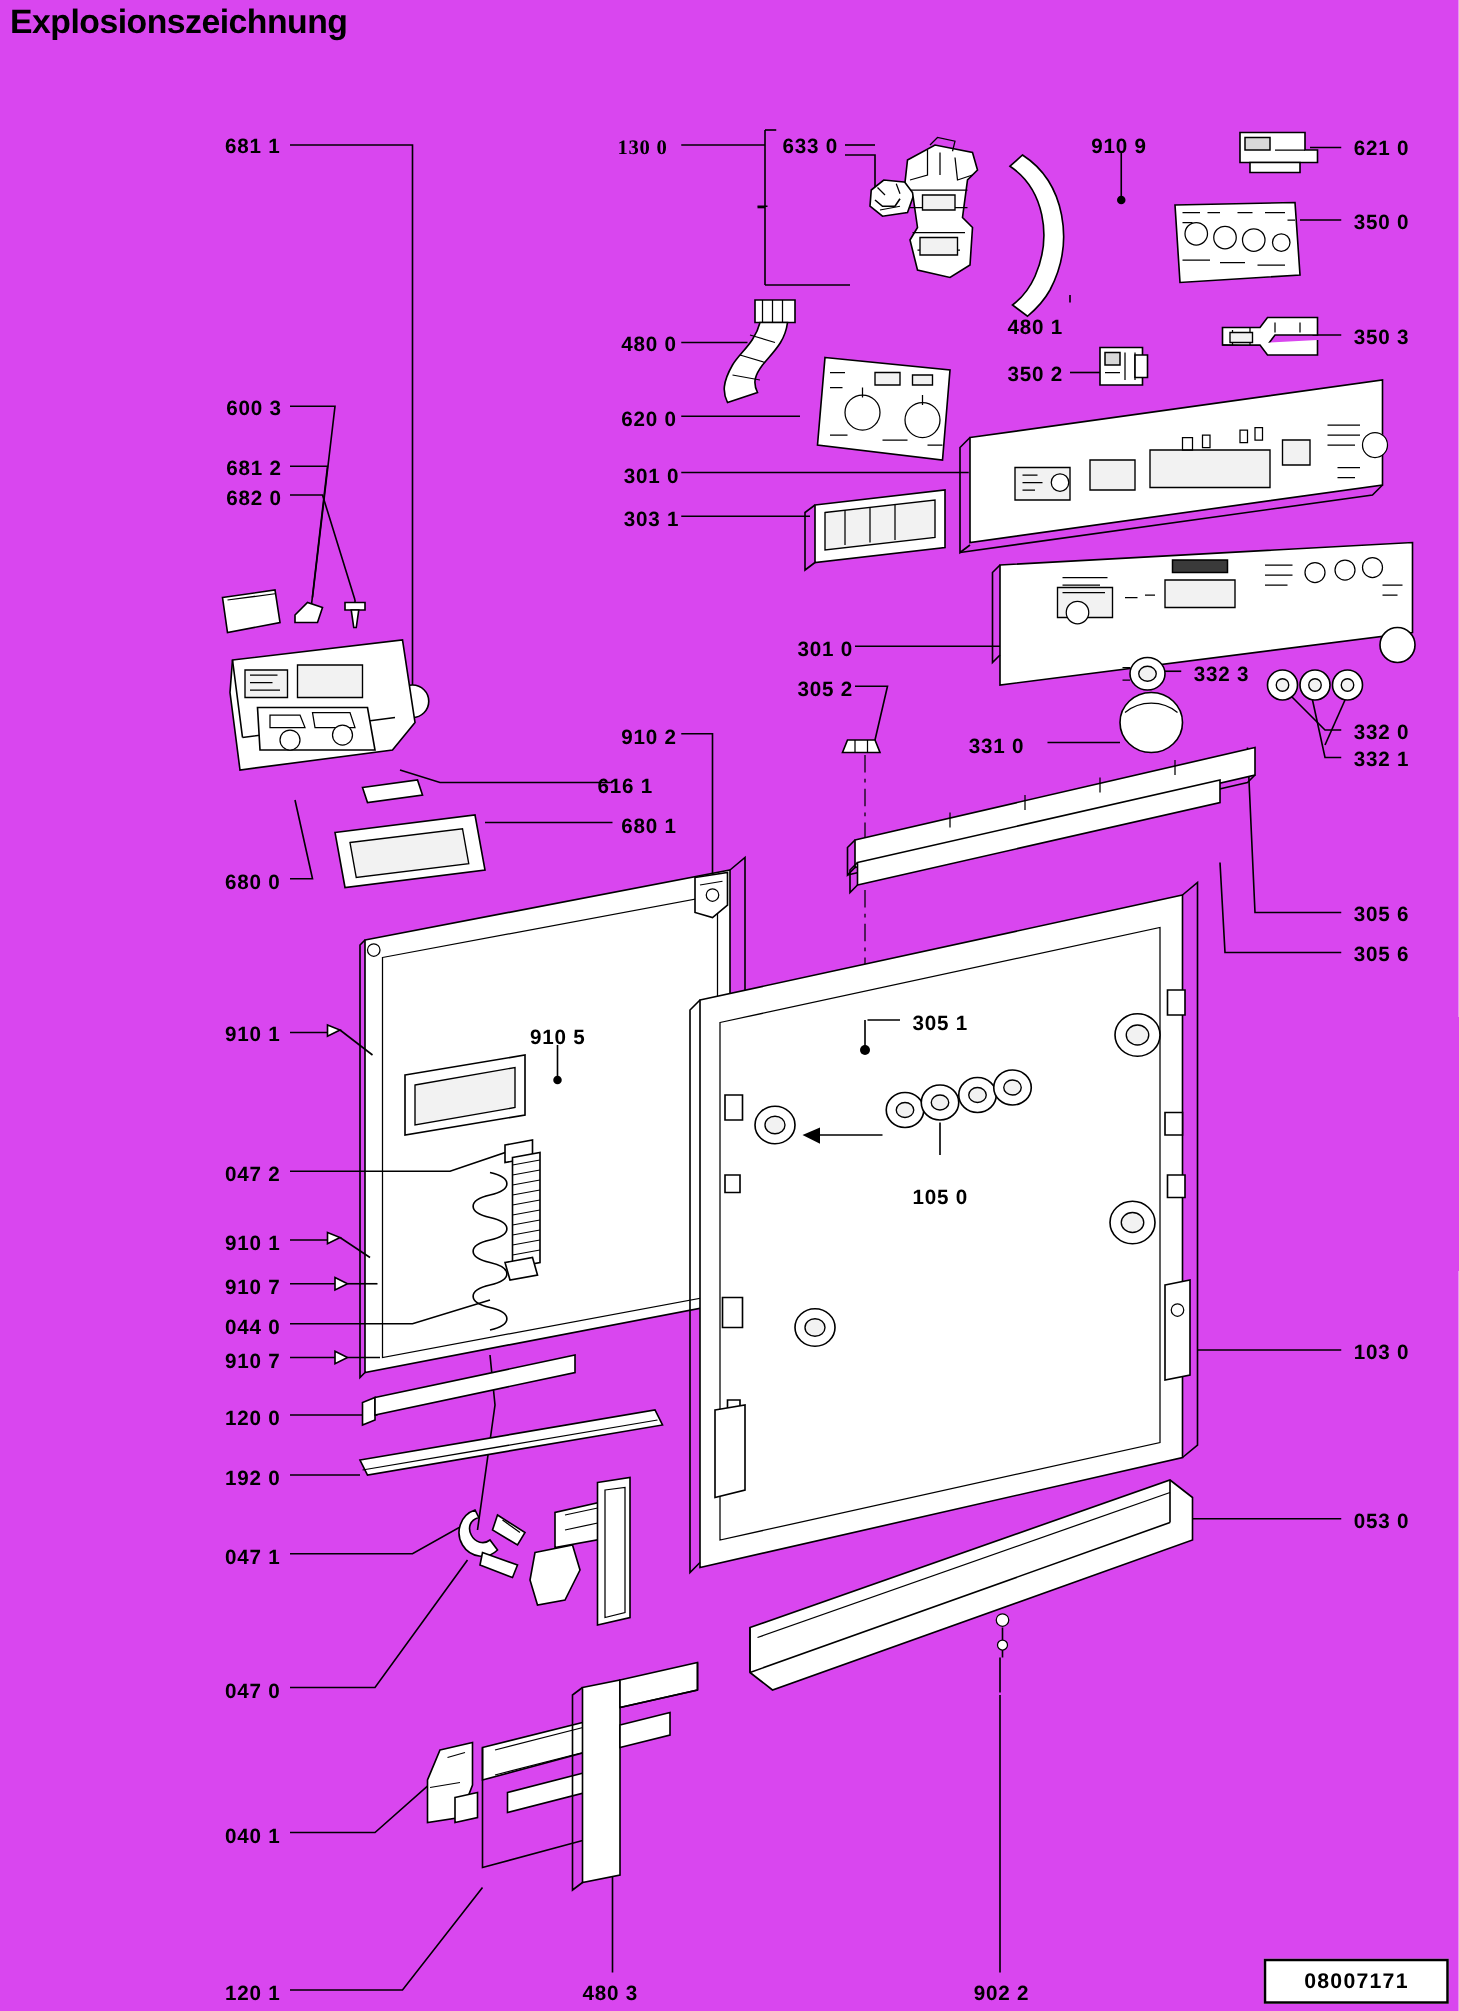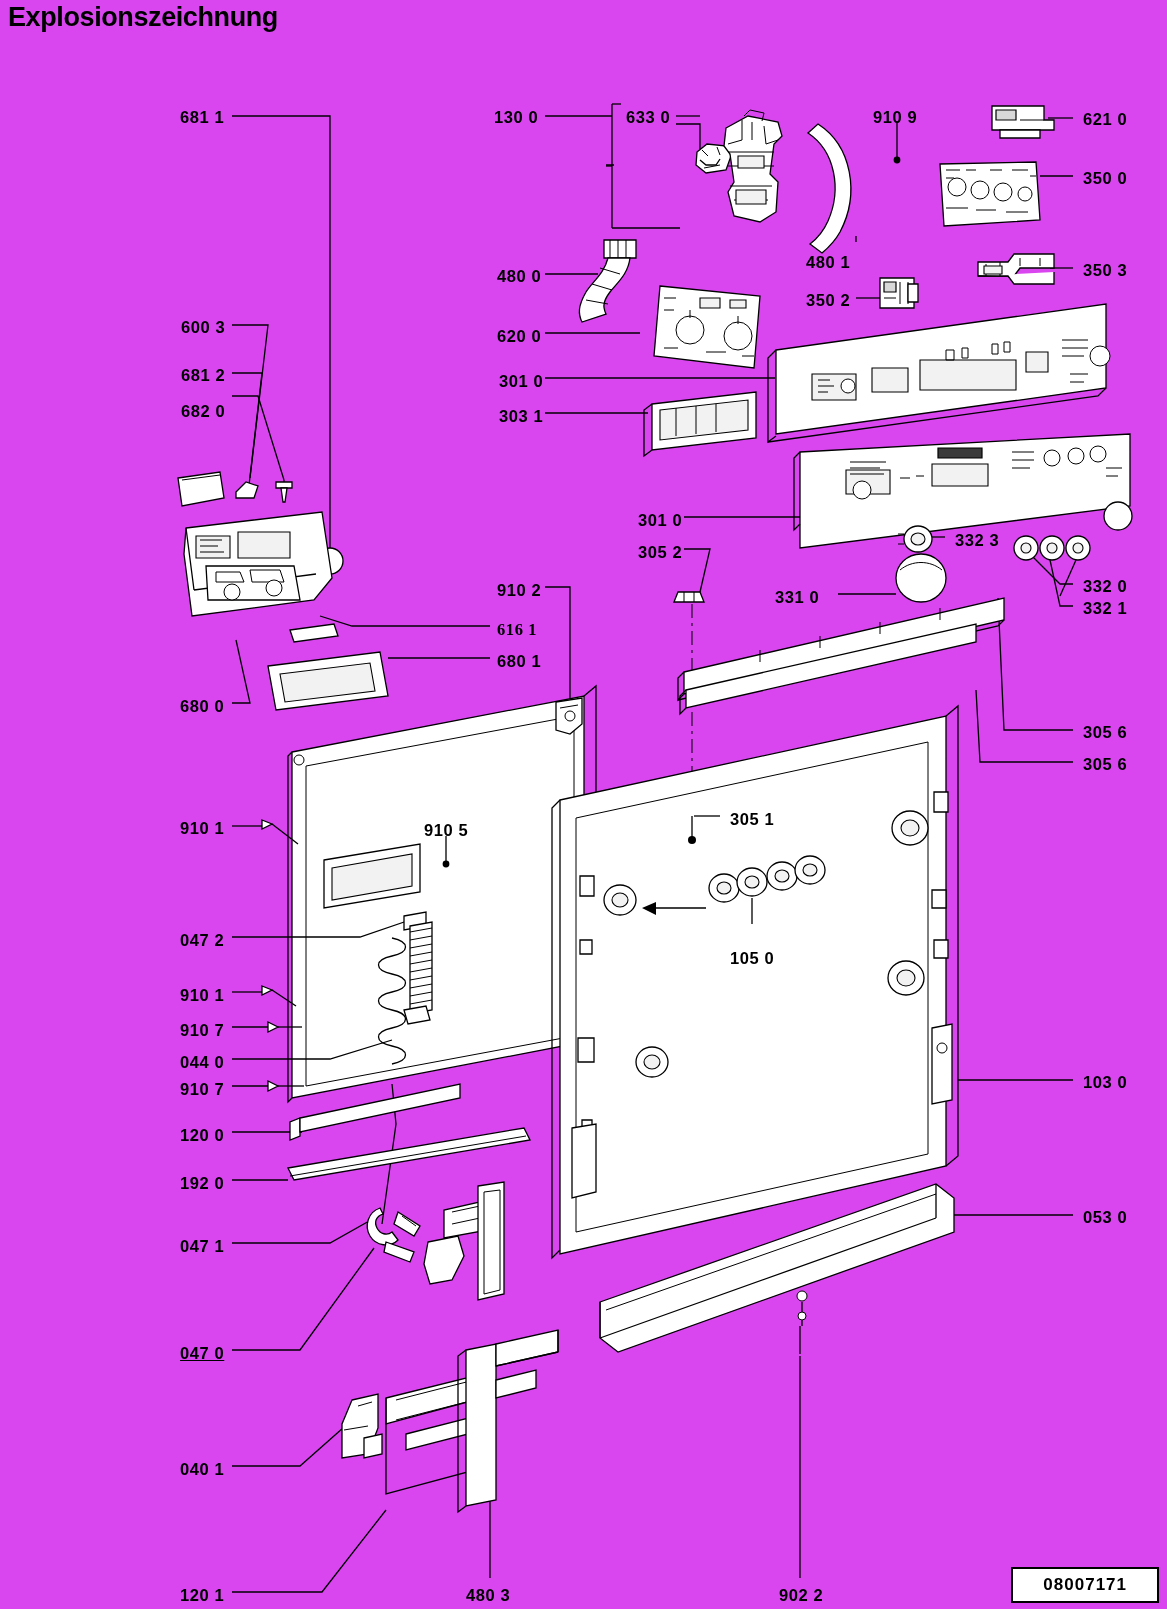--- a/index.html
+++ b/index.html
@@ -381,62 +381,62 @@
     <path class="ln" d="M490 1578 V1500"></path>
     <path class="sh" d="M466 1350 l30 -6 l0 156 l-30 6 z"></path>
     <path class="ln" d="M466 1350 l-8 6 l0 156 l8 -6"></path>
     <path class="sh" d="M496 1344 l62 -14 l0 22 l-62 14 z"></path>
     <path class="ln" d="M496 1366 l62 -14 M558 1330 l0 22"></path>
     <path class="sh" d="M496 1380 l40 -10 l0 18 l-40 10 z"></path>
 
   </svg>
 
   <div class="lbl" style="left:180px; top:108px;">681 1</div>
-  <div class="lbl" style="left:494px; top:108px;">130 0</div>
+  <div class="lbl" style="left:494px; top:108px;font-family:Liberation Serif, serif;">130 0</div>
   <div class="lbl" style="left:626px; top:108px;">633 0</div>
   <div class="lbl" style="left:873px; top:108px;">910 9</div>
   <div class="lbl" style="left:1083px; top:110px;">621 0</div>
   <div class="lbl" style="left:1083px; top:169px;">350 0</div>
   <div class="lbl" style="left:806px; top:253px;">480 1</div>
   <div class="lbl" style="left:497px; top:267px;">480 0</div>
   <div class="lbl" style="left:1083px; top:261px;">350 3</div>
   <div class="lbl" style="left:806px; top:291px;text-align:right;">350 2</div>
   <div class="lbl" style="left:181px; top:318px;">600 3</div>
   <div class="lbl" style="left:497px; top:327px;">620 0</div>
   <div class="lbl" style="left:181px; top:366px;">681 2</div>
   <div class="lbl" style="left:499px; top:372px;">301 0</div>
-  <div class="lbl" style="left:181px; top:390px;margin-top:12px;">682 0</div>
+  <div class="lbl" style="left:181px; top:390px;">682 0</div>
   <div class="lbl" style="left:499px; top:407px;">303 1</div>
   <div class="lbl" style="left:638px; top:511px;">301 0</div>
   <div class="lbl" style="left:955px; top:531px;">332 3</div>
   <div class="lbl" style="left:638px; top:543px;">305 2</div>
   <div class="lbl" style="left:497px; top:581px;">910 2</div>
   <div class="lbl" style="left:775px; top:588px;">331 0</div>
   <div class="lbl" style="left:1083px; top:577px;">332 0</div>
-  <div class="lbl" style="left:497px; top:620px;font-family:Liberation Serif, serif;">616 1</div>
+  <div class="lbl" style="left:478px; top:620px;">616 1</div>
   <div class="lbl" style="left:1083px; top:599px;">332 1</div>
   <div class="lbl" style="left:497px; top:652px;">680 1</div>
   <div class="lbl" style="left:180px; top:697px;">680 0</div>
   <div class="lbl" style="left:1083px; top:723px;">305 6</div>
   <div class="lbl" style="left:1083px; top:755px;">305 6</div>
   <div class="lbl" style="left:730px; top:810px;">305 1</div>
   <div class="lbl" style="left:180px; top:819px;">910 1</div>
   <div class="lbl" style="left:424px; top:821px;">910 5</div>
   <div class="lbl" style="left:730px; top:949px;">105 0</div>
   <div class="lbl" style="left:180px; top:931px;">047 2</div>
   <div class="lbl" style="left:180px; top:986px;">910 1</div>
   <div class="lbl" style="left:180px; top:1021px;">910 7</div>
   <div class="lbl" style="left:180px; top:1053px;">044 0</div>
   <div class="lbl" style="left:180px; top:1080px;">910 7</div>
   <div class="lbl" style="left:1083px; top:1073px;">103 0</div>
   <div class="lbl" style="left:180px; top:1126px;">120 0</div>
   <div class="lbl" style="left:180px; top:1174px;text-align:center;">192 0</div>
   <div class="lbl" style="left:1083px; top:1208px;">053 0</div>
   <div class="lbl" style="left:180px; top:1237px;">047 1</div>
-  <div class="lbl" style="left:180px; top:1344px;text-decoration:underline;">047 0</div>
+  <div class="lbl" style="left:180px; top:1344px;">047 0</div>
   <div class="lbl" style="left:180px; top:1460px;">040 1</div>
   <div class="lbl" style="left:180px; top:1586px;">120 1</div>
   <div class="lbl" style="left:466px; top:1586px;">480 3</div>
   <div class="lbl" style="left:779px; top:1586px;">902 2</div>
 
   <div id="footer-box">08007171</div>
 
 </div>
 
 </body></html>

